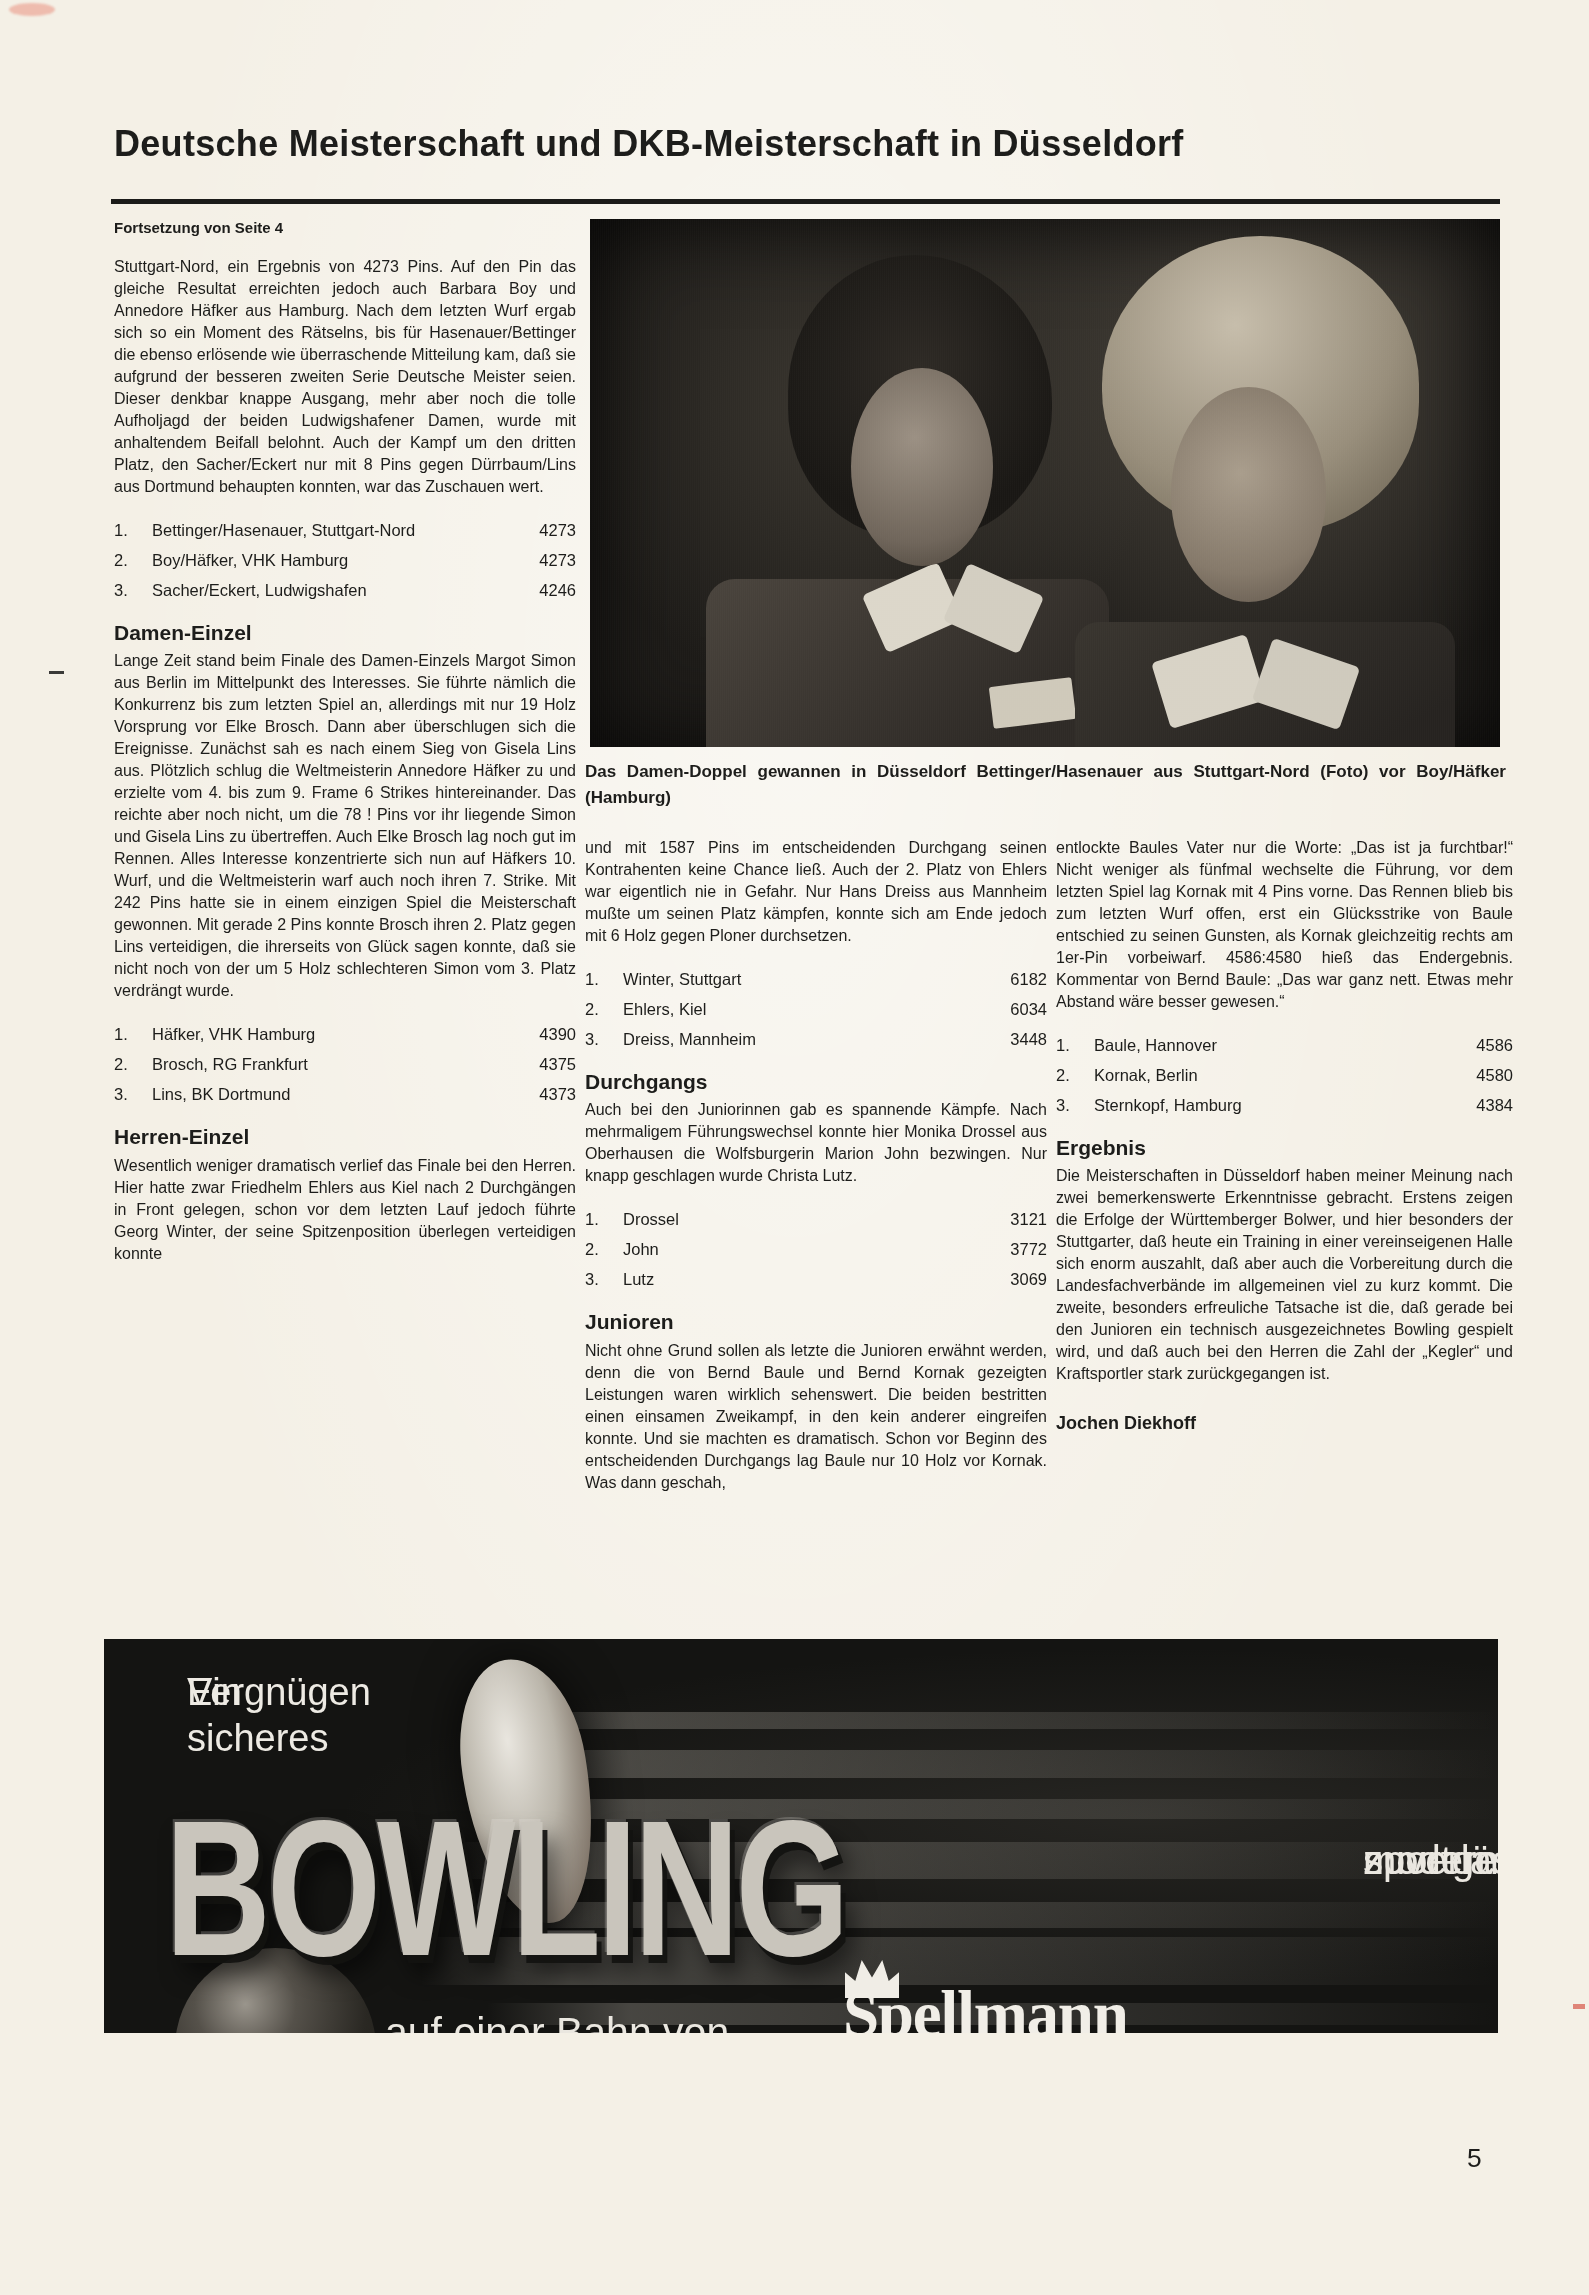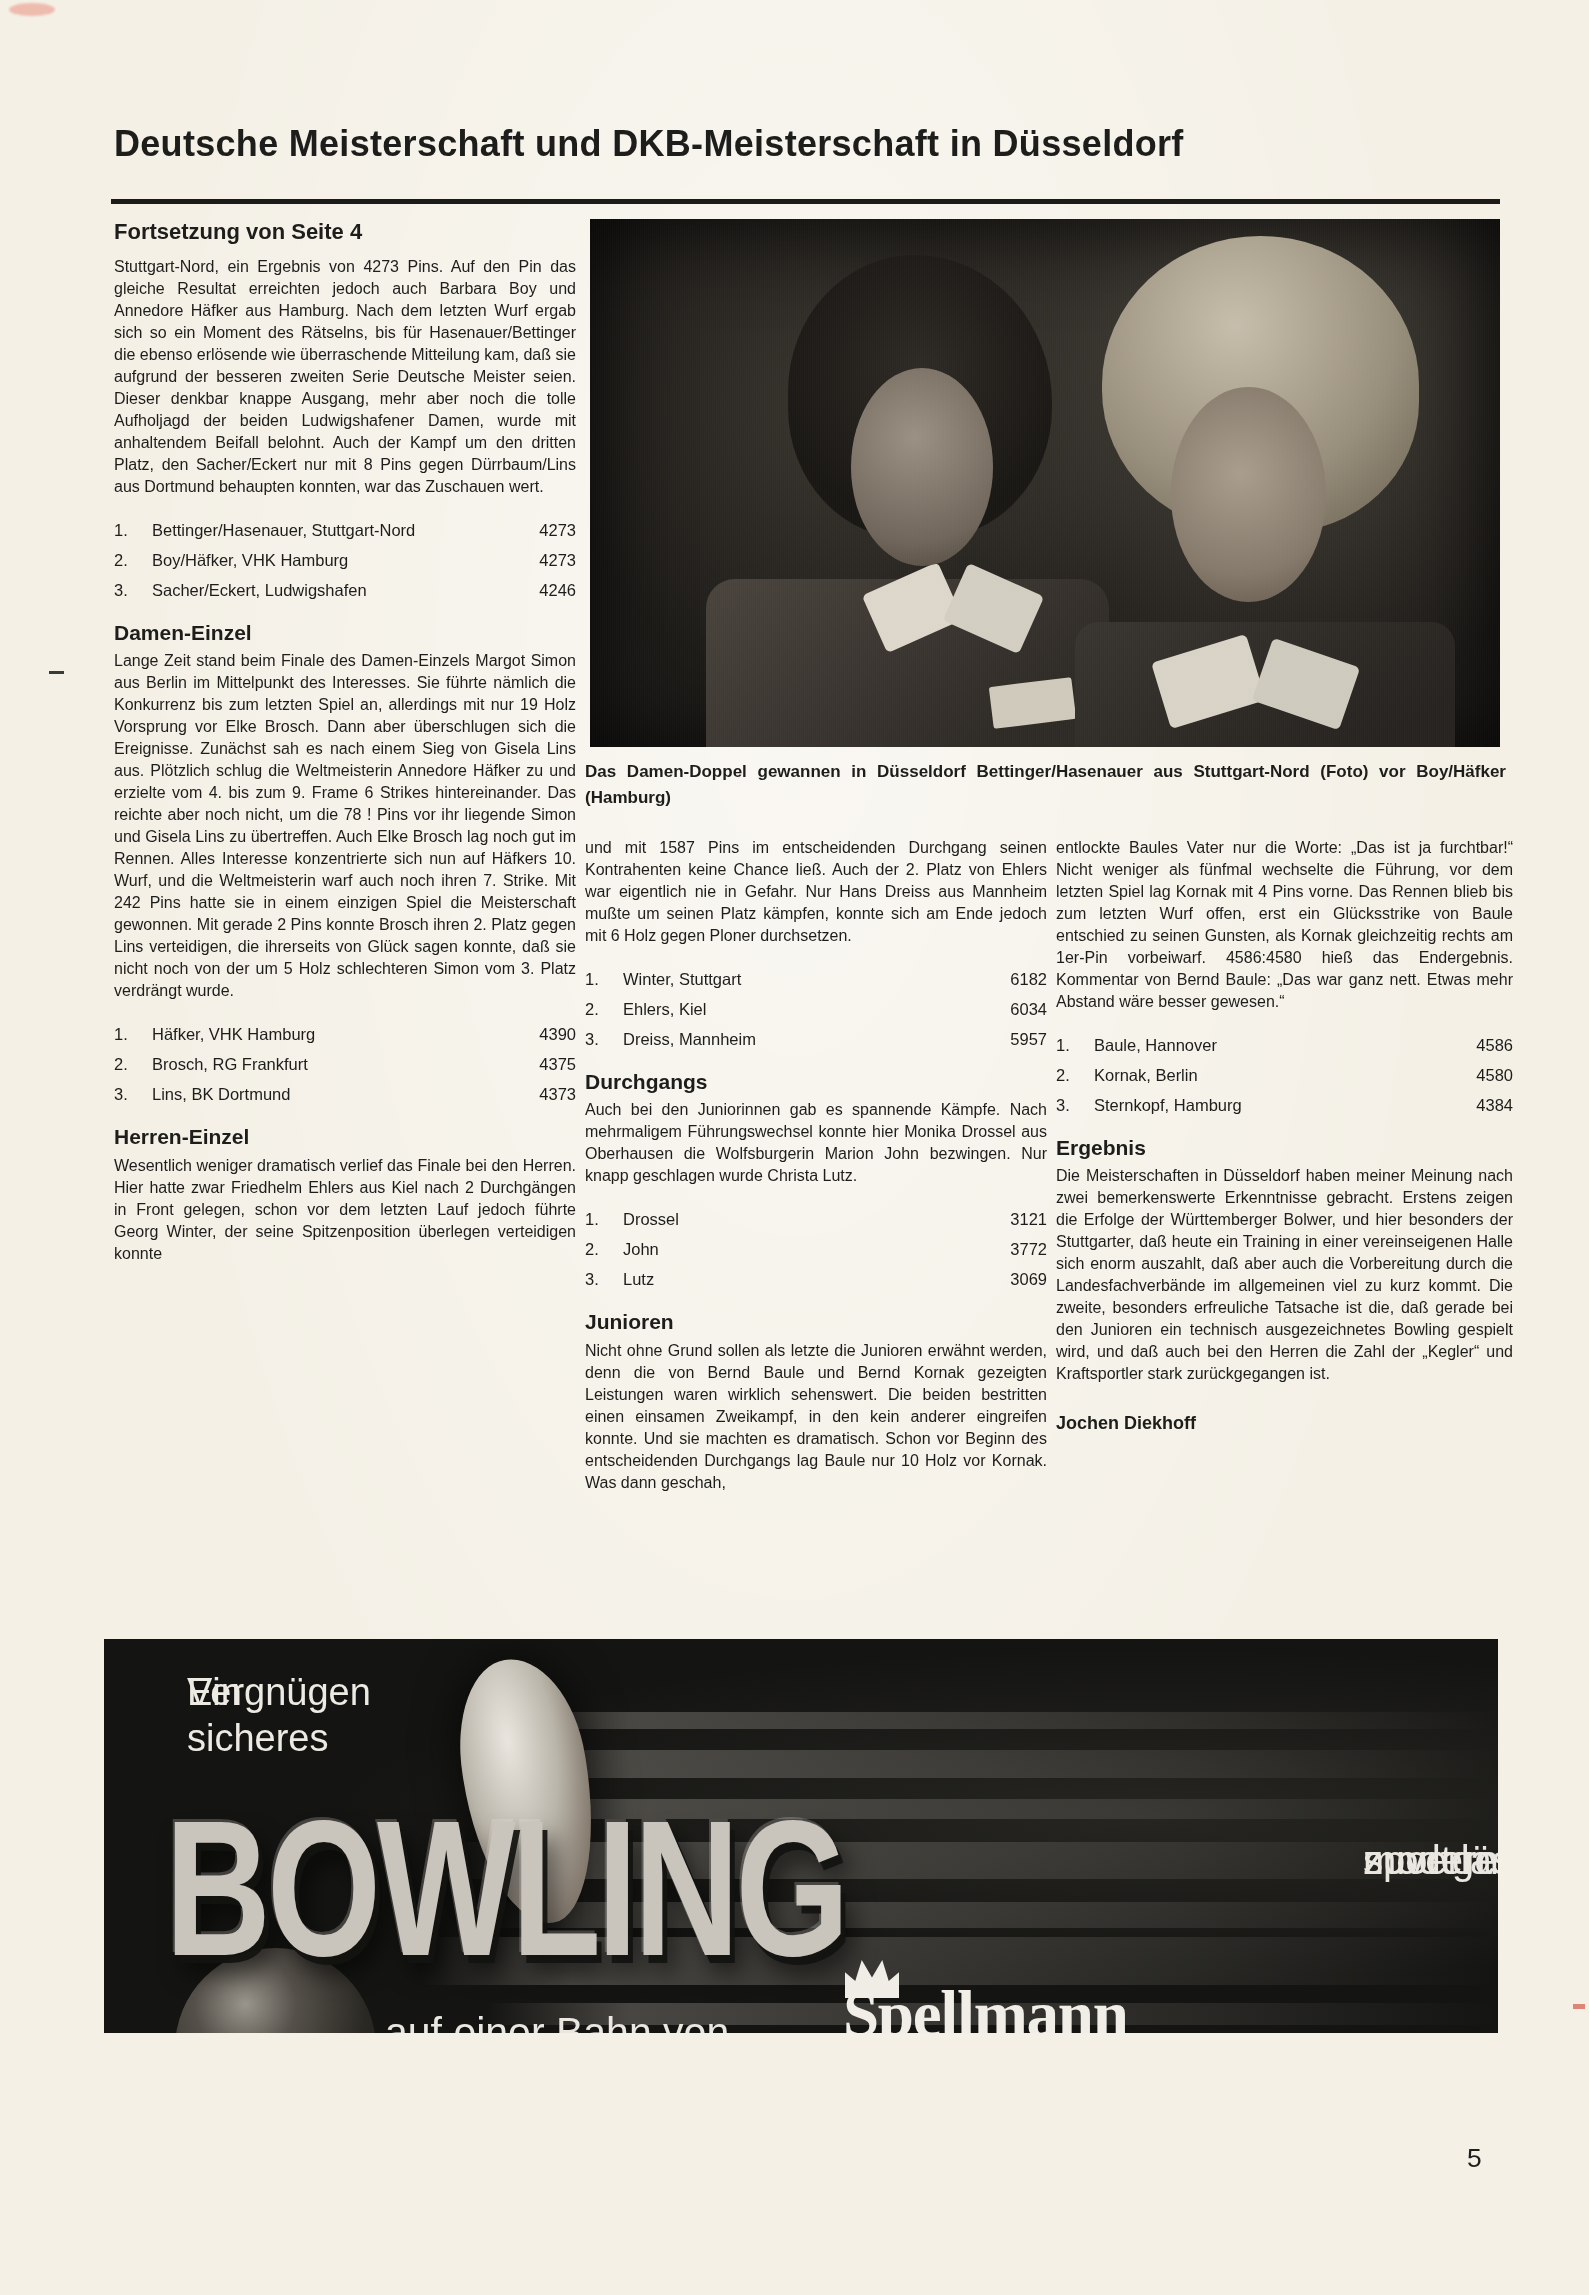--- a/index.html
+++ b/index.html
@@ -11,21 +11,21 @@
       #f4f0e6;
     font-family:"Liberation Sans", sans-serif;
     color:#1d1d1b;
     overflow:hidden;
   }
   .headline{
     position:absolute;left:114px;top:123px;width:1393px;
     font-size:36px;font-weight:700;letter-spacing:0.3px;white-space:nowrap;
   }
   .rule{position:absolute;left:111px;top:199px;width:1389px;height:4.6px;background:#1b1b19;}
-  .continuation{position:absolute;left:114px;top:219px;font-size:22px;font-weight:700;}
+  .continuation{position:absolute;left:114px;top:219px;font-size:15px;font-weight:700;}
   .col{position:absolute;}
   #col1{left:114px;top:256px;width:462px;}
   #col2{left:585px;top:837px;width:462px;}
   #col3{left:1056px;top:837px;width:457px;}
   .body-para{font-size:16px;line-height:22px;text-align:justify;margin:0 0 4px 0;}
   .rlist{margin:17px 0 13.2px 0;}
   .rrow{display:flex;font-size:16.5px;line-height:30px;}
   .rk{width:38px;flex:0 0 auto;}
   .rn{flex:1 1 auto;}
   .rs{flex:0 0 auto;margin-left:20px;}
@@ -185,21 +185,21 @@
         <span class="rs">6182</span>
       </div>
       <div class="rrow">
         <span class="rk">2.</span>
         <span class="rn">Ehlers, Kiel</span>
         <span class="rs">6034</span>
       </div>
       <div class="rrow">
         <span class="rk">3.</span>
         <span class="rn">Dreiss, Mannheim</span>
-        <span class="rs">5957</span>
+        <span class="rs">3448</span>
       </div>
     </div>
     <div class="shead">Durchgangs</div>
     <p class="body-para">Auch bei den Juniorinnen gab es spannende Kämpfe. Nach mehrmaligem Führungswechsel konnte hier Monika Drossel aus Oberhausen die Wolfsburgerin Marion John bezwingen. Nur knapp geschlagen wurde Christa Lutz.</p>
     <div class="rlist">
       <div class="rrow">
         <span class="rk">1.</span>
         <span class="rn">Drossel</span>
         <span class="rs">3121</span>
       </div>

